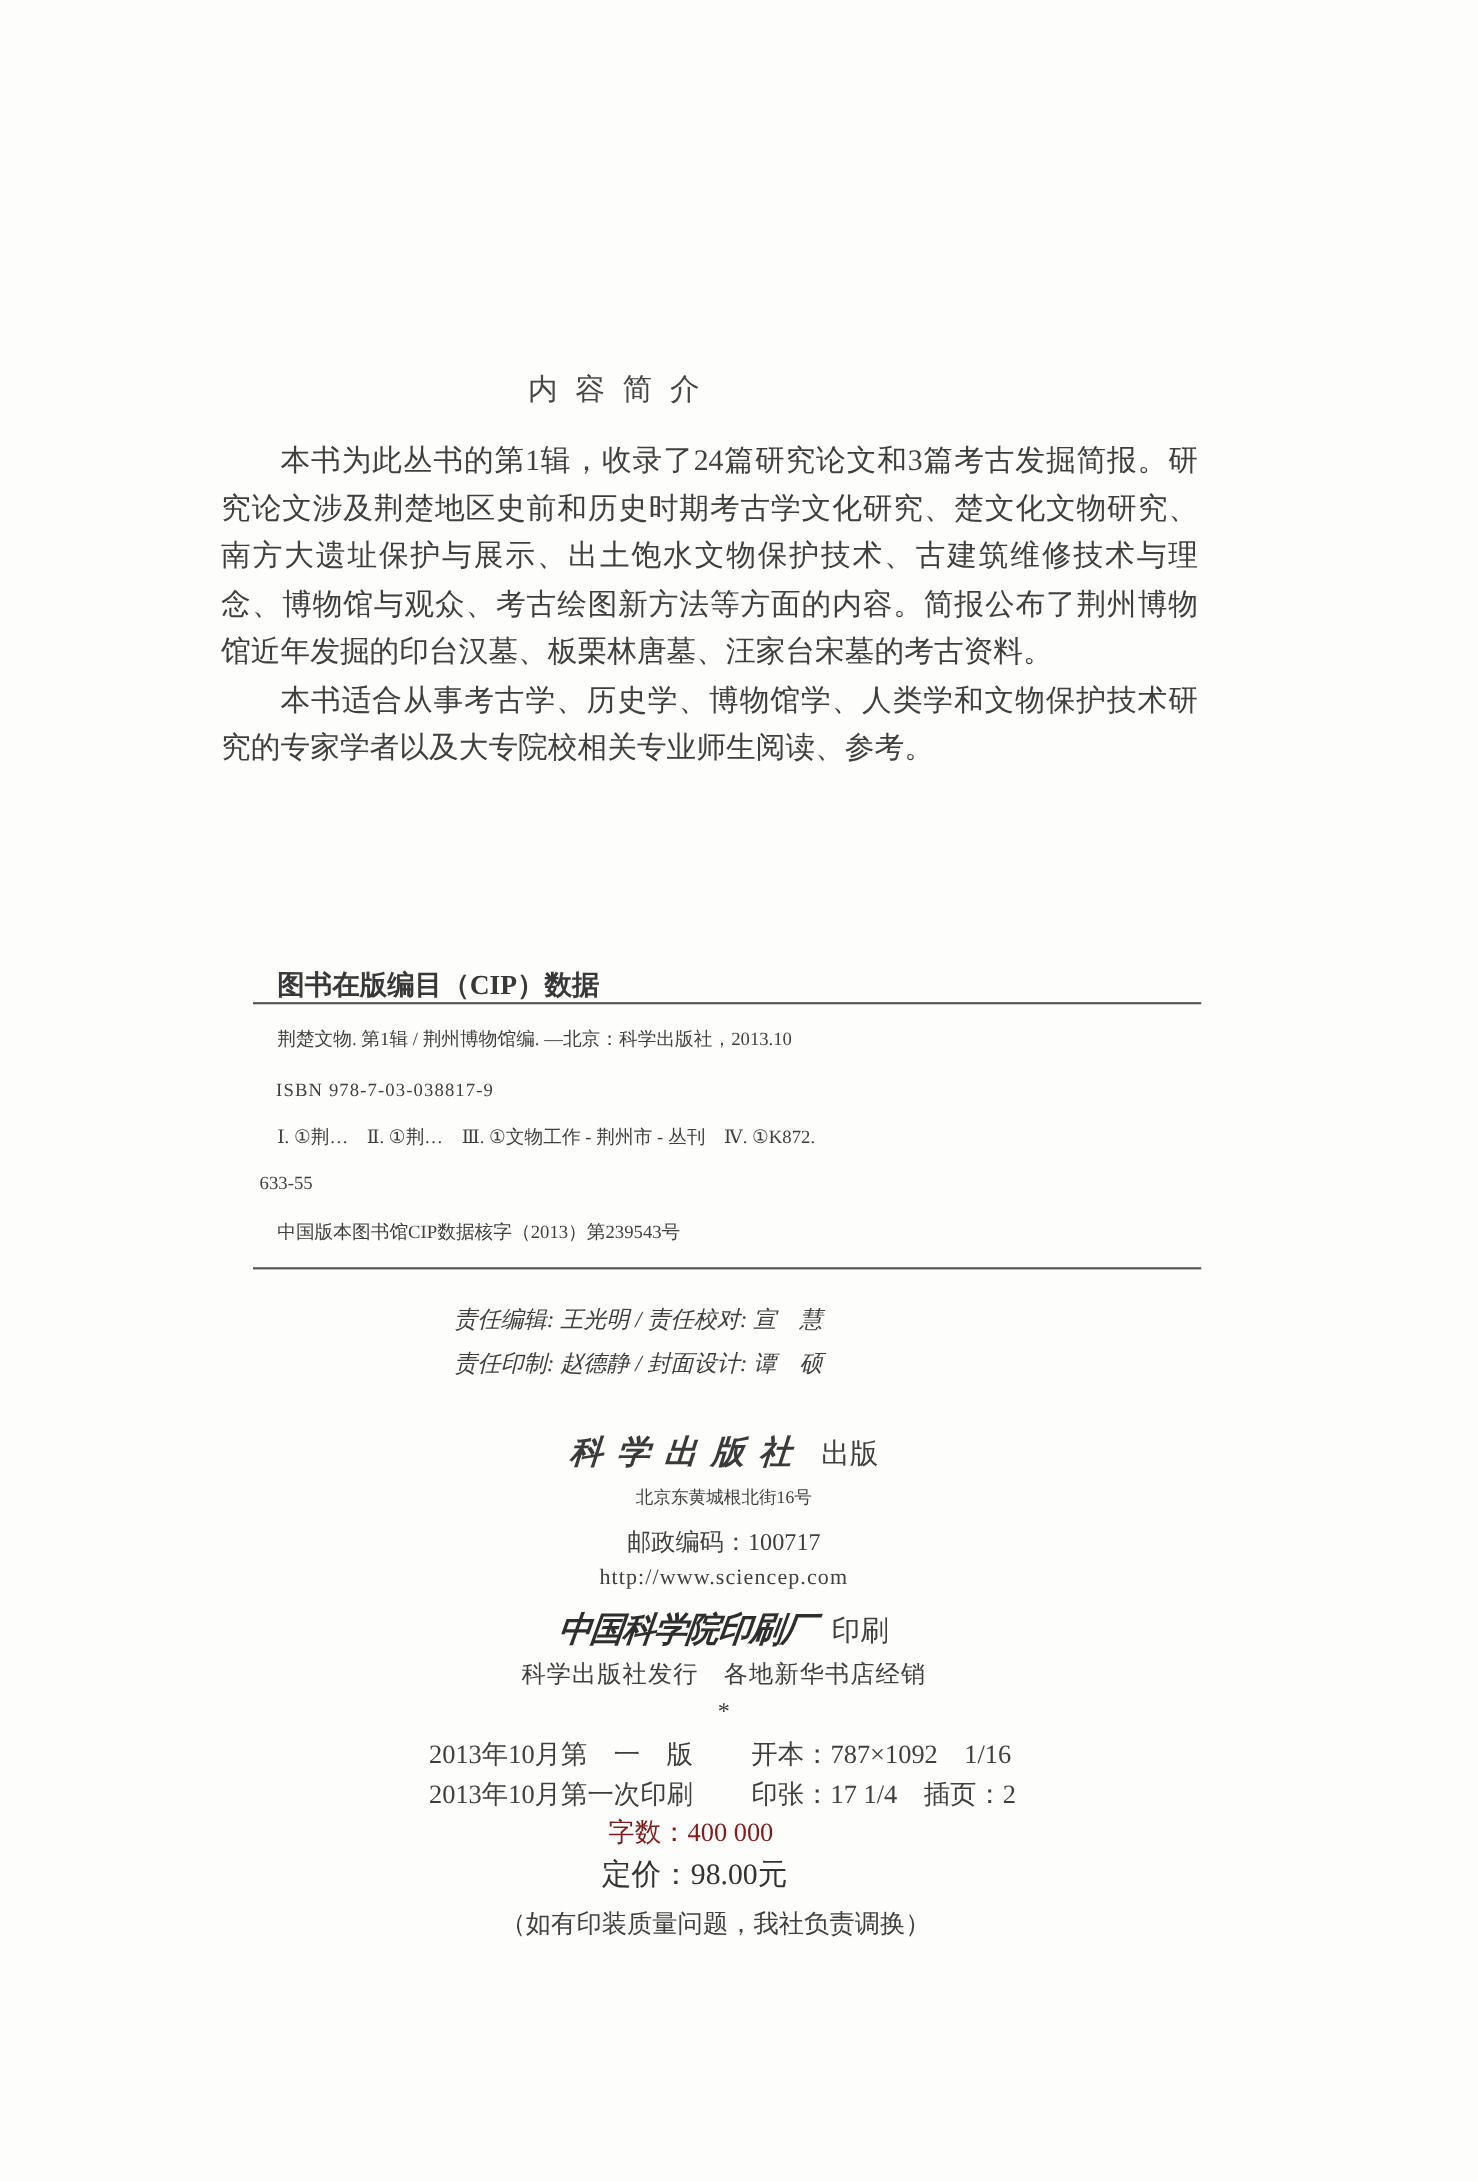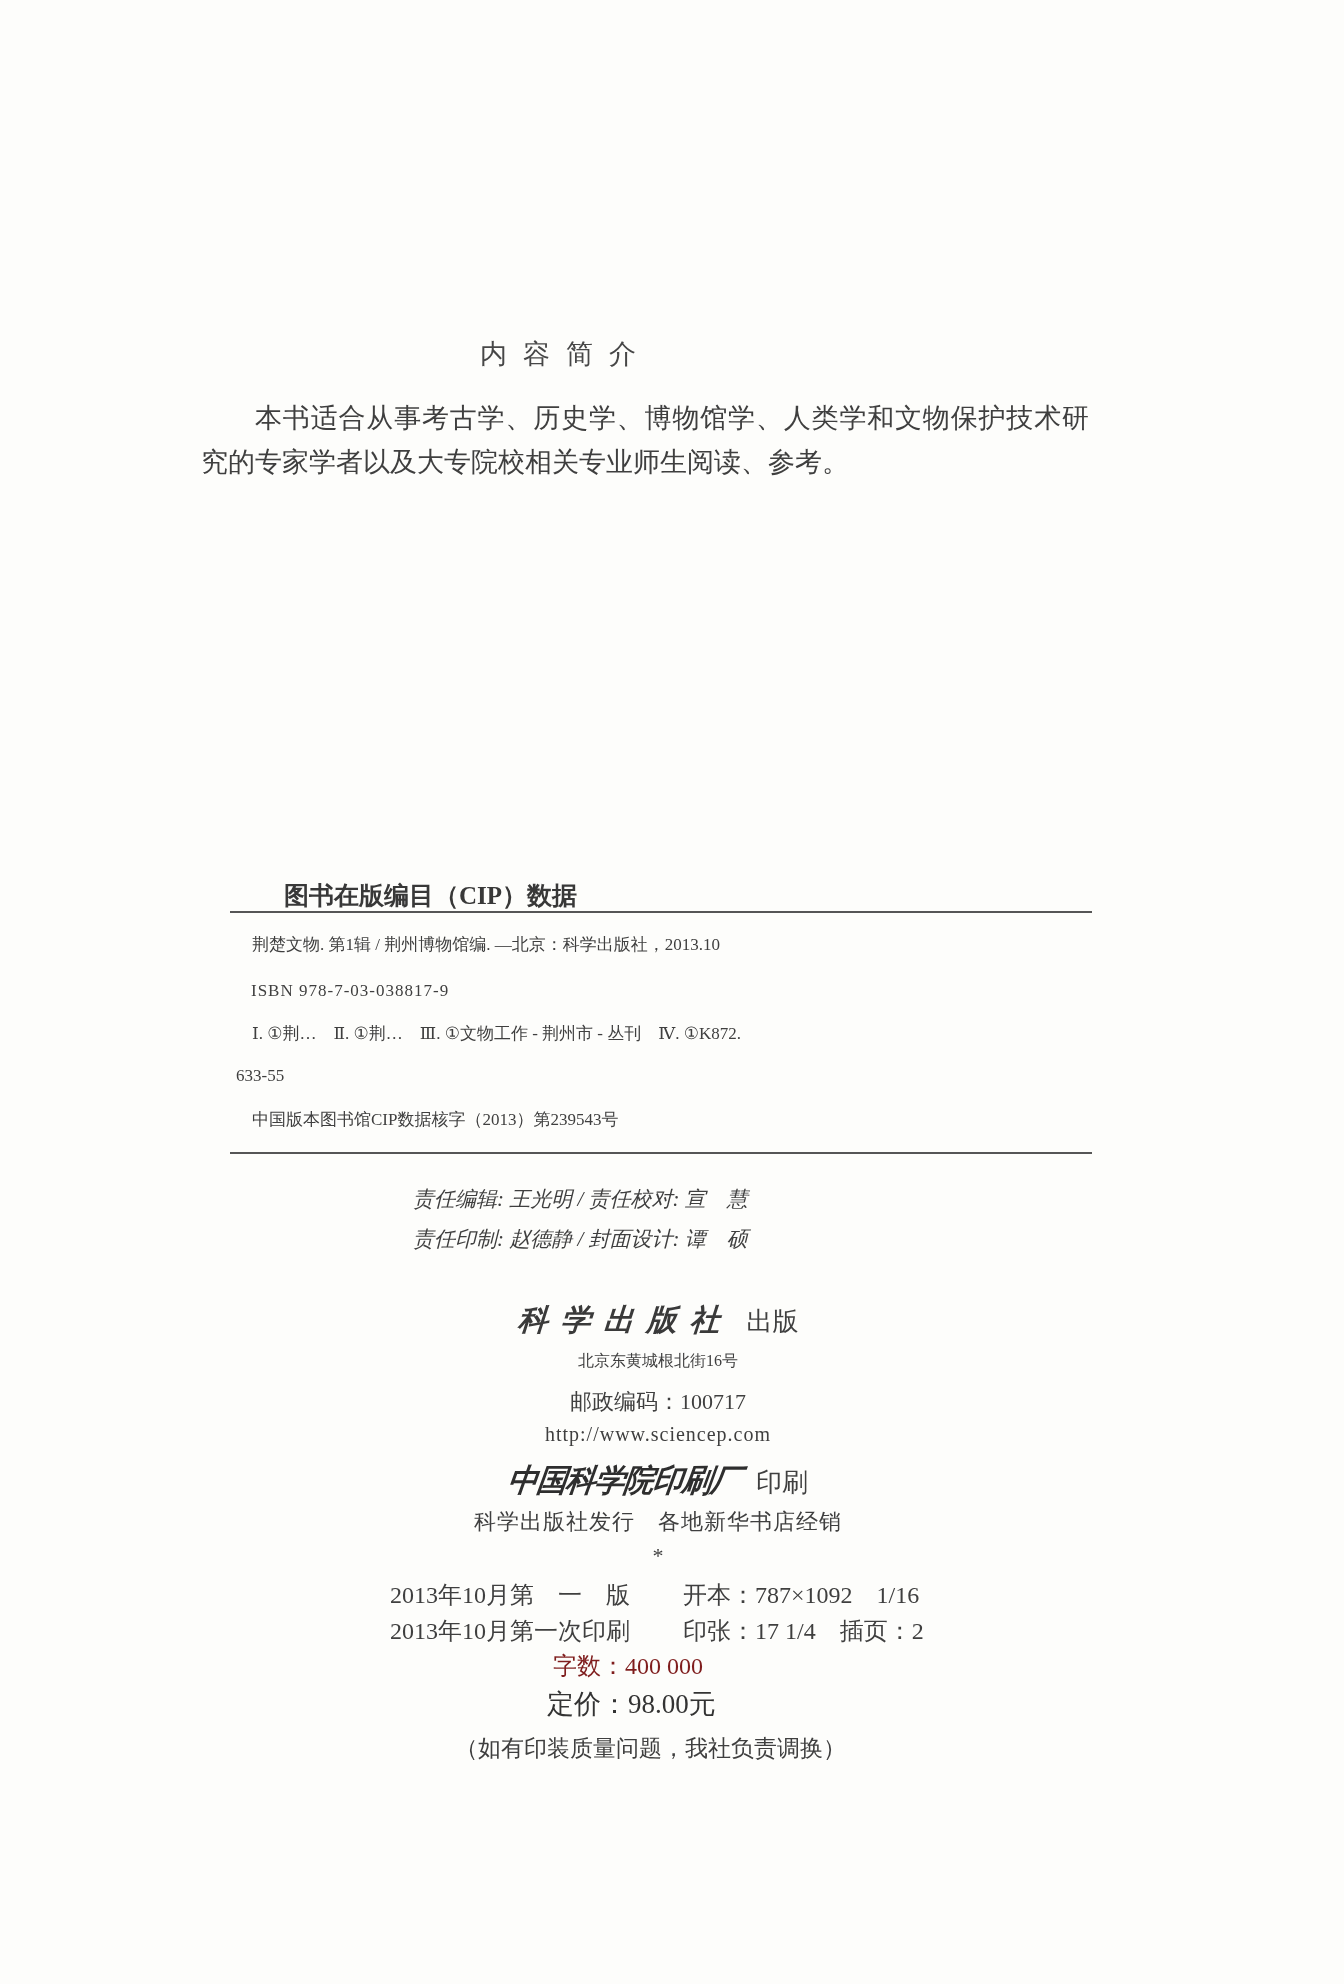--- a/index.html
+++ b/index.html
@@ -30,21 +30,20 @@
     color:#3f3f3f;
   }
   .intro p{margin:0;text-indent:2em;}
   .cip-header{
     position:absolute;
     left:252px; top:879px;
     font-size:25px;
     font-weight:bold;
     color:#383838;
     white-space:nowrap;
-    margin-left:32px;
   }
   .rule{
     position:absolute;
     left:230px;
     width:862px;
     height:2px;
     background:#565656;
   }
   .rule-1{top:911px;}
   .rule-2{top:1152px;}
@@ -142,20 +141,21 @@
   }
 </style>
 </head>
 <body>
 
 <div class="page">
 
   <div class="title">内容简介</div>
 
   <div class="intro">
+    <p>本书为此丛书的第1辑，收录了24篇研究论文和3篇考古发掘简报。研究论文涉及荆楚地区史前和历史时期考古学文化研究、楚文化文物研究、南方大遗址保护与展示、出土饱水文物保护技术、古建筑维修技术与理念、博物馆与观众、考古绘图新方法等方面的内容。简报公布了荆州博物馆近年发掘的印台汉墓、板栗林唐墓、汪家台宋墓的考古资料。</p>
     <p>本书适合从事考古学、历史学、博物馆学、人类学和文物保护技术研究的专家学者以及大专院校相关专业师生阅读、参考。</p>
   </div>
 
   <div class="cip-header">图书在版编目（CIP）数据</div>
   <div class="rule rule-1"></div>
 
   <div class="cip-line cip-record">荆楚文物. 第1辑 / 荆州博物馆编. —北京：科学出版社，2013.10</div>
   <div class="cip-line cip-isbn">ISBN 978-7-03-038817-9</div>
   <div class="cip-line cip-class">Ⅰ. ①荆…　Ⅱ. ①荆…　Ⅲ. ①文物工作 - 荆州市 - 丛刊　Ⅳ. ①K872.</div>
   <div class="cip-line cip-class-cont">633-55</div>

